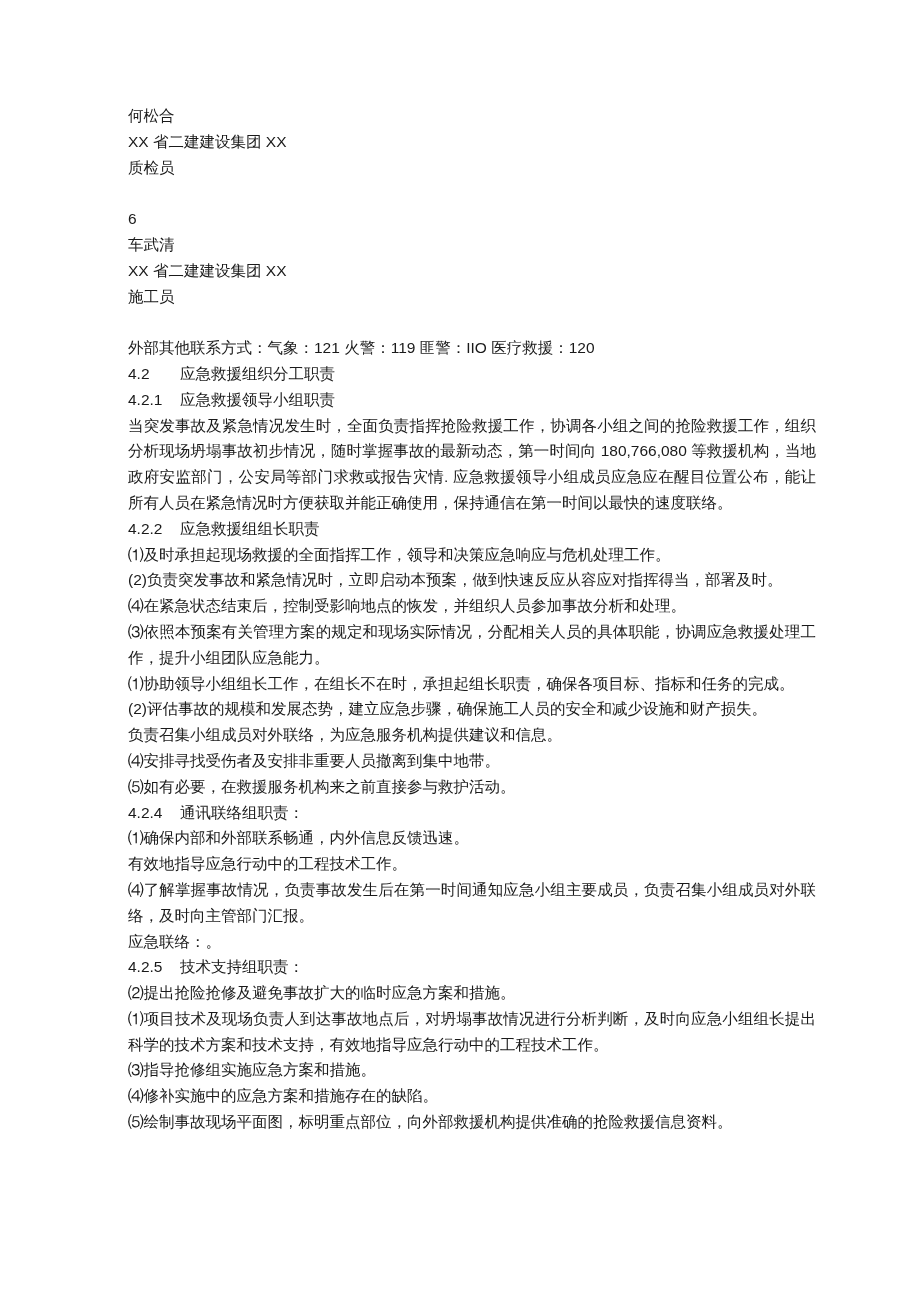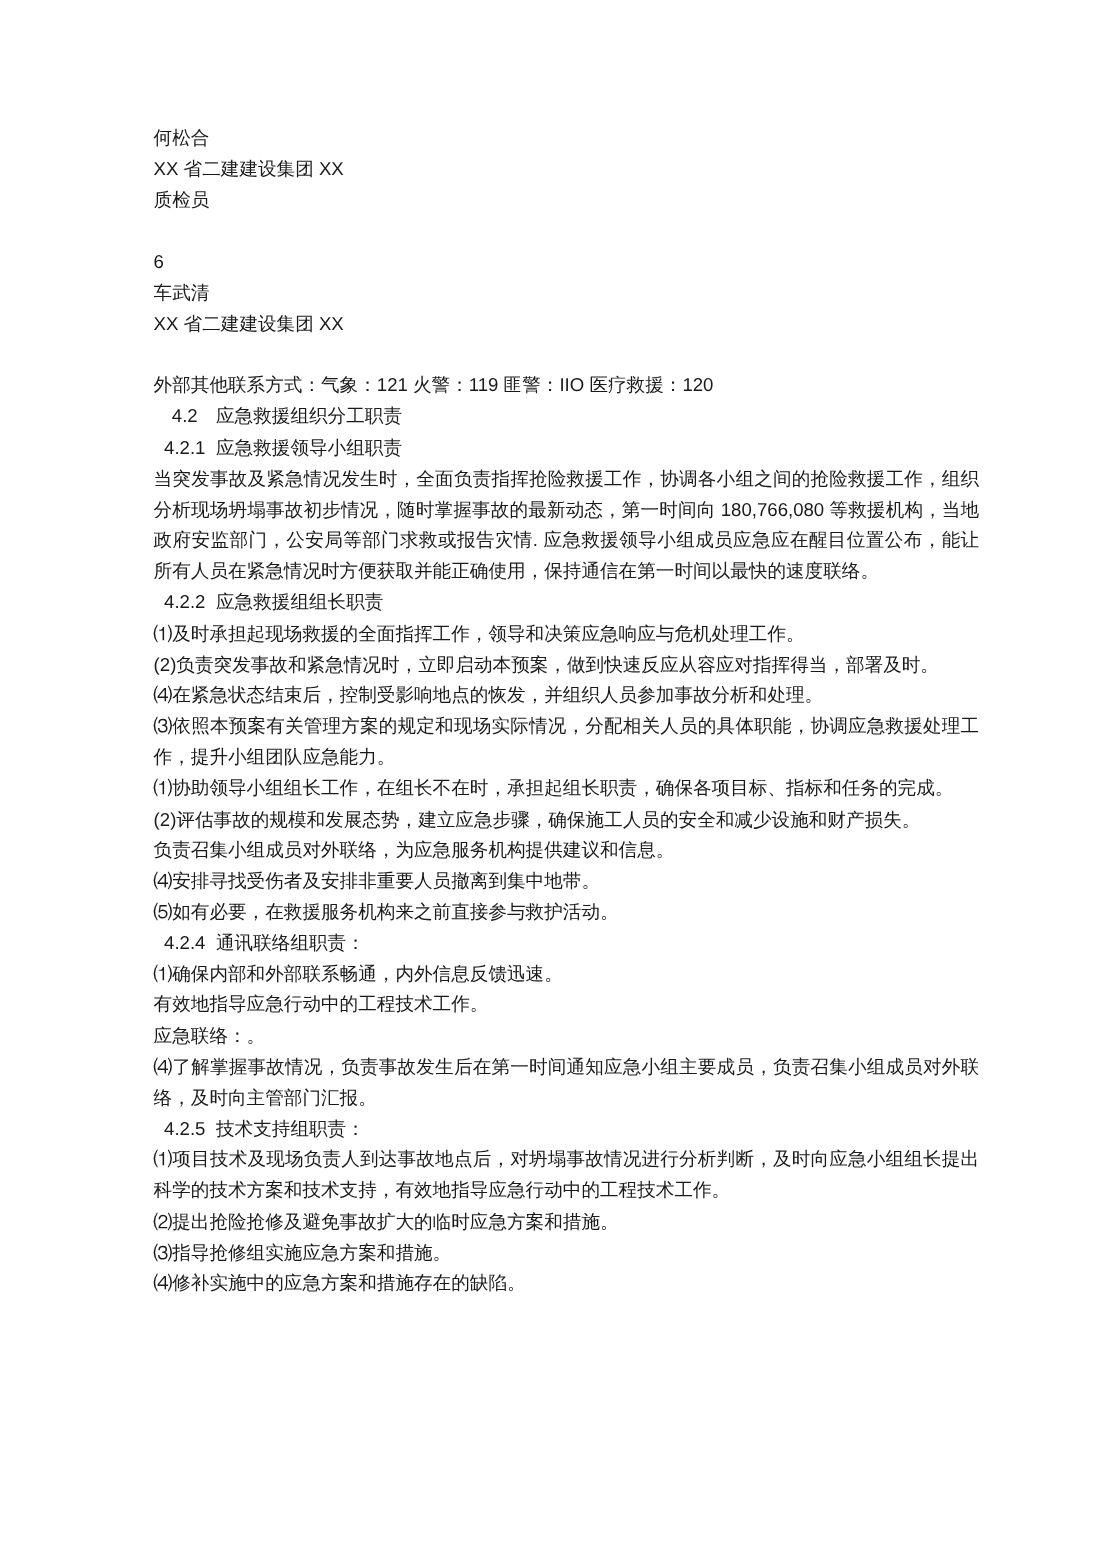--- a/index.html
+++ b/index.html
@@ -33,52 +33,53 @@
   }
   .line.blank {
     text-align: left;
   }
   .line.heading {
     text-align: left;
   }
   .line.heading .num {
     display: inline-block;
     min-width: 52px;
-    text-align: center;
   }
 </style>
 </head>
 <body>
 
 <div class="page">
     <p class="line text">何松合</p>
     <p class="line text">XX 省二建建设集团 XX</p>
     <p class="line text">质检员</p>
     <p class="line blank"></p>
     <p class="line text">6</p>
     <p class="line text">车武清</p>
     <p class="line text">XX 省二建建设集团 XX</p>
+    <p class="line text">施工员</p>
     <p class="line blank"></p>
     <p class="line text">外部其他联系方式：气象：121 火警：119 匪警：IIO 医疗救援：120</p>
     <p class="line heading"><span class="num">4.2</span><span>应急救援组织分工职责</span></p>
     <p class="line heading"><span class="num">4.2.1</span><span>应急救援领导小组职责</span></p>
     <p class="line text">当突发事故及紧急情况发生时，全面负责指挥抢险救援工作，协调各小组之间的抢险救援工作，组织分析现场坍塌事故初步情况，随时掌握事故的最新动态，第一时间向 180,766,080 等救援机构，当地政府安监部门，公安局等部门求救或报告灾情. 应急救援领导小组成员应急应在醒目位置公布，能让所有人员在紧急情况时方便获取并能正确使用，保持通信在第一时间以最快的速度联络。</p>
     <p class="line heading"><span class="num">4.2.2</span><span>应急救援组组长职责</span></p>
     <p class="line text">⑴及时承担起现场救援的全面指挥工作，领导和决策应急响应与危机处理工作。</p>
     <p class="line text">(2)负责突发事故和紧急情况时，立即启动本预案，做到快速反应从容应对指挥得当，部署及时。</p>
     <p class="line text">⑷在紧急状态结束后，控制受影响地点的恢发，并组织人员参加事故分析和处理。</p>
     <p class="line text">⑶依照本预案有关管理方案的规定和现场实际情况，分配相关人员的具体职能，协调应急救援处理工作，提升小组团队应急能力。</p>
     <p class="line text">⑴协助领导小组组长工作，在组长不在时，承担起组长职责，确保各项目标、指标和任务的完成。</p>
     <p class="line text">(2)评估事故的规模和发展态势，建立应急步骤，确保施工人员的安全和减少设施和财产损失。</p>
     <p class="line text">负责召集小组成员对外联络，为应急服务机构提供建议和信息。</p>
     <p class="line text">⑷安排寻找受伤者及安排非重要人员撤离到集中地带。</p>
     <p class="line text">⑸如有必要，在救援服务机构来之前直接参与救护活动。</p>
     <p class="line heading"><span class="num">4.2.4</span><span>通讯联络组职责：</span></p>
     <p class="line text">⑴确保内部和外部联系畅通，内外信息反馈迅速。</p>
     <p class="line text">有效地指导应急行动中的工程技术工作。</p>
+    <p class="line text">⑷了解掌握事故情况，负责事故发生后在第一时间通知应急小组主要成员，负责召集小组成员对外联络，及时向主管部门汇报。</p>
     <p class="line text">应急联络：。</p>
-    <p class="line text">⑷了解掌握事故情况，负责事故发生后在第一时间通知应急小组主要成员，负责召集小组成员对外联络，及时向主管部门汇报。</p>
     <p class="line heading"><span class="num">4.2.5</span><span>技术支持组职责：</span></p>
+    <p class="line text">⑵提出抢险抢修及避免事故扩大的临时应急方案和措施。</p>
     <p class="line text">⑴项目技术及现场负责人到达事故地点后，对坍塌事故情况进行分析判断，及时向应急小组组长提出科学的技术方案和技术支持，有效地指导应急行动中的工程技术工作。</p>
-    <p class="line text">⑵提出抢险抢修及避免事故扩大的临时应急方案和措施。</p>
     <p class="line text">⑶指导抢修组实施应急方案和措施。</p>
     <p class="line text">⑷修补实施中的应急方案和措施存在的缺陷。</p>
+    <p class="line text">⑸绘制事故现场平面图，标明重点部位，向外部救援机构提供准确的抢险救援信息资料。</p>
   </div>
 
 </body></html>

